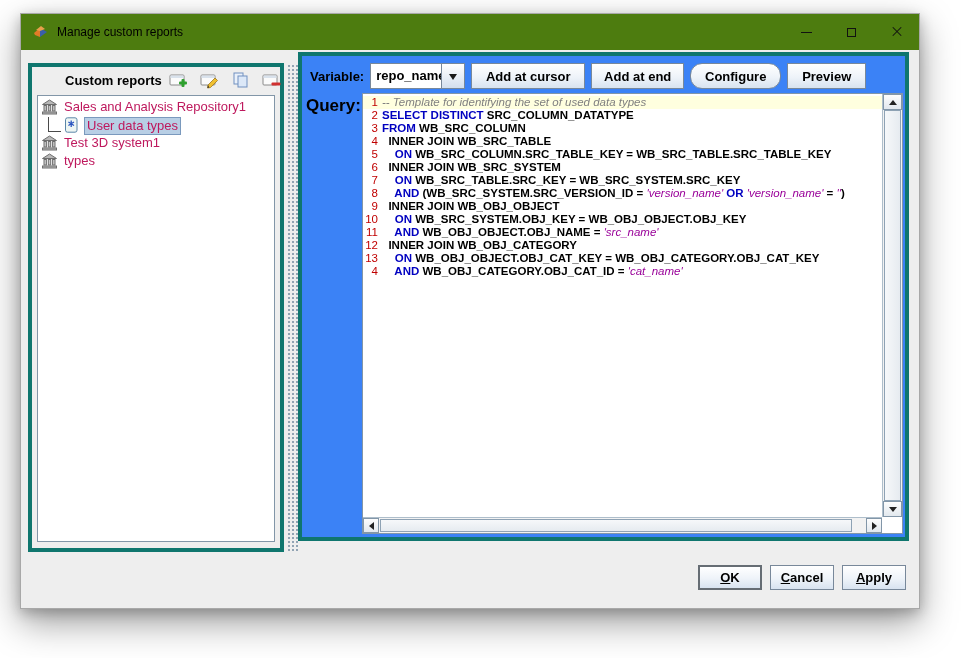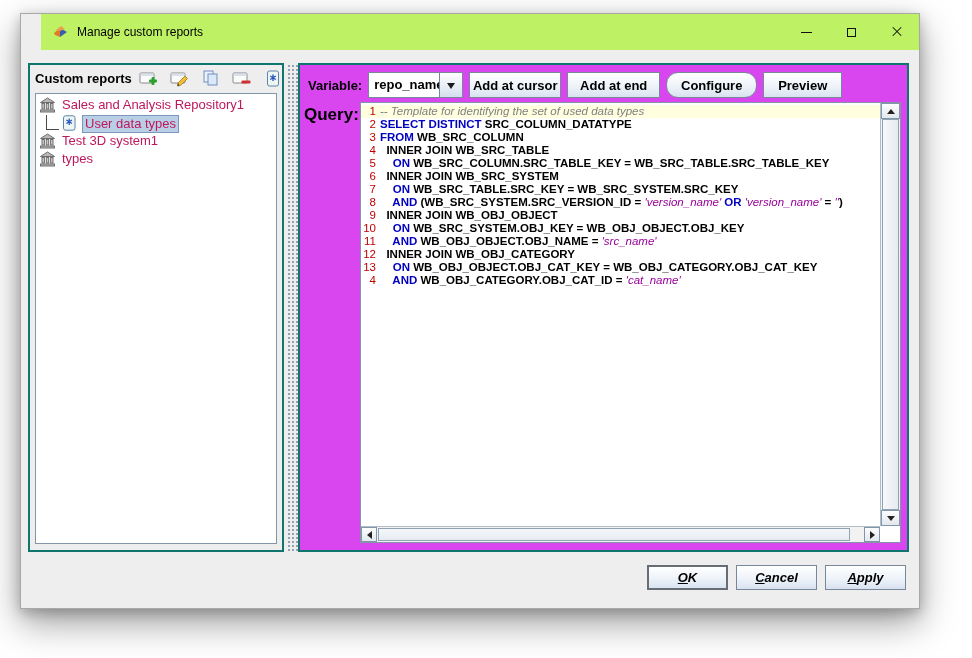--- a/index.html
+++ b/index.html
@@ -5,65 +5,65 @@
   * { margin:0; padding:0; box-sizing:border-box; }
   html,body { width:972px; height:658px; background:#ffffff; font-family:"Liberation Sans", sans-serif; overflow:hidden; }
 
   .window {
     position:absolute; left:20px; top:13px; width:900px; height:596px;
     background:#eeeeee; border:1px solid #a8a8a8;
     box-shadow:0 14px 34px rgba(0,0,0,.38), 0 4px 12px rgba(0,0,0,.22);
   }
 
   
-  .titlebar { position:absolute; left:0; top:0; right:0; height:36px; background:#bef264; display:flex; align-items:center;margin-left:20px; }
+  .titlebar { position:absolute; left:0; top:0; right:0; height:36px; background:#4d7c0f; display:flex; align-items:center; }
   .app-icon { width:17px; height:16px; margin-left:11px; }
   .title-text { font-size:12px; color:#000; margin-left:8px; }
   .win-controls { margin-left:auto; display:flex; height:100%; }
   .win-btn { width:45px; height:100%; display:flex; align-items:center; justify-content:center; }
   .glyph-min { width:11px; height:1px; background:#111; display:block; }
   .glyph-max { width:9px; height:9px; border:1px solid #111; display:block; }
   .glyph-close { position:relative; width:12px; height:12px; display:block; }
   .glyph-close:before, .glyph-close:after { content:""; position:absolute; left:0; top:5px; width:12px; height:1px; background:#111; }
   .glyph-close:before { transform:rotate(45deg); }
   .glyph-close:after { transform:rotate(-45deg); }
 
   
-  .panel-border { border:2px solid #0f766e; }
+  .panel-border { border:4px solid #0f766e;padding-left:28px; }
   .left-panel { position:absolute; left:7px; top:49px; width:256px; height:489px; background:#eeeeee; }
   .lp-header { height:27px; display:flex; align-items:center; padding:0 5px; }
   .lp-title { font-size:13px; font-weight:bold; color:#000; white-space:nowrap; }
   .lp-toolbar { display:flex; align-items:center; gap:11px; margin-left:7px; }
   .tb-icon { width:20px; height:17px; display:flex; align-items:center; justify-content:center; cursor:pointer; }
   .tree-box { position:absolute; left:5px; top:28px; right:5px; bottom:6px; background:#ffffff; border:1px solid #8296a8; padding-top:3px; overflow:hidden; }
   .tree-row { height:18px; display:flex; font-size:13px; color:#be185d; padding-left:3px; white-space:nowrap; }
   .tree-row .t-icon { width:17px; height:16px; flex:0 0 auto; margin-right:4px; }
   .tree-label { padding:0 2px; line-height:16px; }
   .tree-label.selected { background:#b8cfe5; border:1px solid #7a99bd; padding:0 2px; }
   .connector { width:13px; height:15px; border-left:1px solid #4a4a4a; border-bottom:1px solid #4a4a4a; margin-left:7px; margin-right:2px; margin-bottom:7px; flex:0 0 auto; }
 
   .splitter { position:absolute; left:265px; top:49px; width:12px; height:489px;
     background-color:#eeeeee;
     background-image:radial-gradient(circle, #92a4b4 0.9px, transparent 1.1px);
     background-size:4px 4px; background-position:1px 1px; cursor:col-resize; }
 
-  .right-panel { position:absolute; left:277px; top:49px; width:611px; height:489px; background:#d946ef; }
+  .right-panel { position:absolute; left:277px; top:38px; width:611px; height:489px; background:#3b82f6; }
 
   
   .var-row { position:absolute; left:8px; top:7px; height:26px; display:flex; align-items:center; }
   .var-label { font-size:13px; font-weight:bold; margin-right:6px; }
   .combo { width:95px; height:26px; display:flex; background:#ffffff; border:1px solid #78889a; }
   .combo-text { flex:1; font-size:13px; font-weight:bold; padding:4px 0 0 5px; white-space:nowrap; overflow:hidden; }
   .combo-btn { width:23px; border-left:1px solid #78889a; background:linear-gradient(#ffffff,#e8eef6 55%,#d3dfee); display:flex; align-items:center; justify-content:center; }
   .arrow-down { width:0; height:0; border:4px solid transparent; border-top:6px solid #1a1a1a; margin-top:5px; }
 
   .jbtn { height:26px; border:1px solid #78889a; background:linear-gradient(#ffffff,#eef3f9 55%,#d8e3f0);
     font-family:"Liberation Sans",sans-serif; font-size:13px; font-weight:bold; color:#000; cursor:pointer; }
   .var-row .jbtn { margin-left:6px; }
-  .btn-w1 { width:92px; } .btn-w2 { width:93px; } .btn-w3 { width:91px;border-radius:12px; } .btn-w4 { width:79px; }
+  .btn-w1 { width:114px; } .btn-w2 { width:93px; } .btn-w3 { width:91px;border-radius:12px; } .btn-w4 { width:79px; }
 
   
   .query-label { position:absolute; left:4px; top:40px; width:52px; text-align:right; font-size:17px; font-weight:bold; }
   .editor { position:absolute; left:60px; top:37px; width:541px; height:441px; background:#ffffff; border:1px solid #8296a8; }
   .code-area { position:absolute; left:0; top:0; right:20px; bottom:16px; overflow:hidden; padding-top:2px;
     font-family:"Liberation Sans",sans-serif; font-size:11.5px; line-height:13px; }
   .code-line { display:flex; white-space:pre; }
   .code-line.hl { background:#ffffdf; }
   .ln { width:19px; flex:0 0 auto; text-align:right; padding-right:4px; color:#c00000; }
   .tok-k { color:#0000c0; font-weight:bold; }
@@ -81,21 +81,21 @@
   .sb-left { left:0; } .sb-right { right:0; }
   .tri-up { width:0; height:0; border:4px solid transparent; border-bottom:5px solid #222; margin-bottom:4px; }
   .tri-down { width:0; height:0; border:4px solid transparent; border-top:5px solid #222; margin-top:4px; }
   .tri-left { width:0; height:0; border:4px solid transparent; border-right:5px solid #222; margin-right:4px; }
   .tri-right { width:0; height:0; border:4px solid transparent; border-left:5px solid #222; margin-left:4px; }
   .v-thumb { position:absolute; left:1px; right:1px; top:16px; bottom:16px; background:linear-gradient(90deg,#f6f8fa,#e6ebf0); border:1px solid #8ea2b4; }
   .h-thumb { position:absolute; top:1px; bottom:1px; left:17px; right:30px; background:linear-gradient(#f6f8fa,#e6ebf0); border:1px solid #8ea2b4; }
 
   
   .footer { position:absolute; right:13px; top:551px; display:flex; gap:8px; }
-  .footer .jbtn { width:81px; height:25px;font-style:italic; }
+  .footer .jbtn { width:64px; height:25px; }
   .jbtn.default { border:2px solid #666d74; }
 </style>
 </head>
 <body>
 
 <div class="window">
 
   <div class="titlebar">
     <svg class="app-icon" viewBox="0 0 17 16">
       <path d="M2 9 L8 4 L8 13 L3 11 Z" fill="#e07b28"></path>

